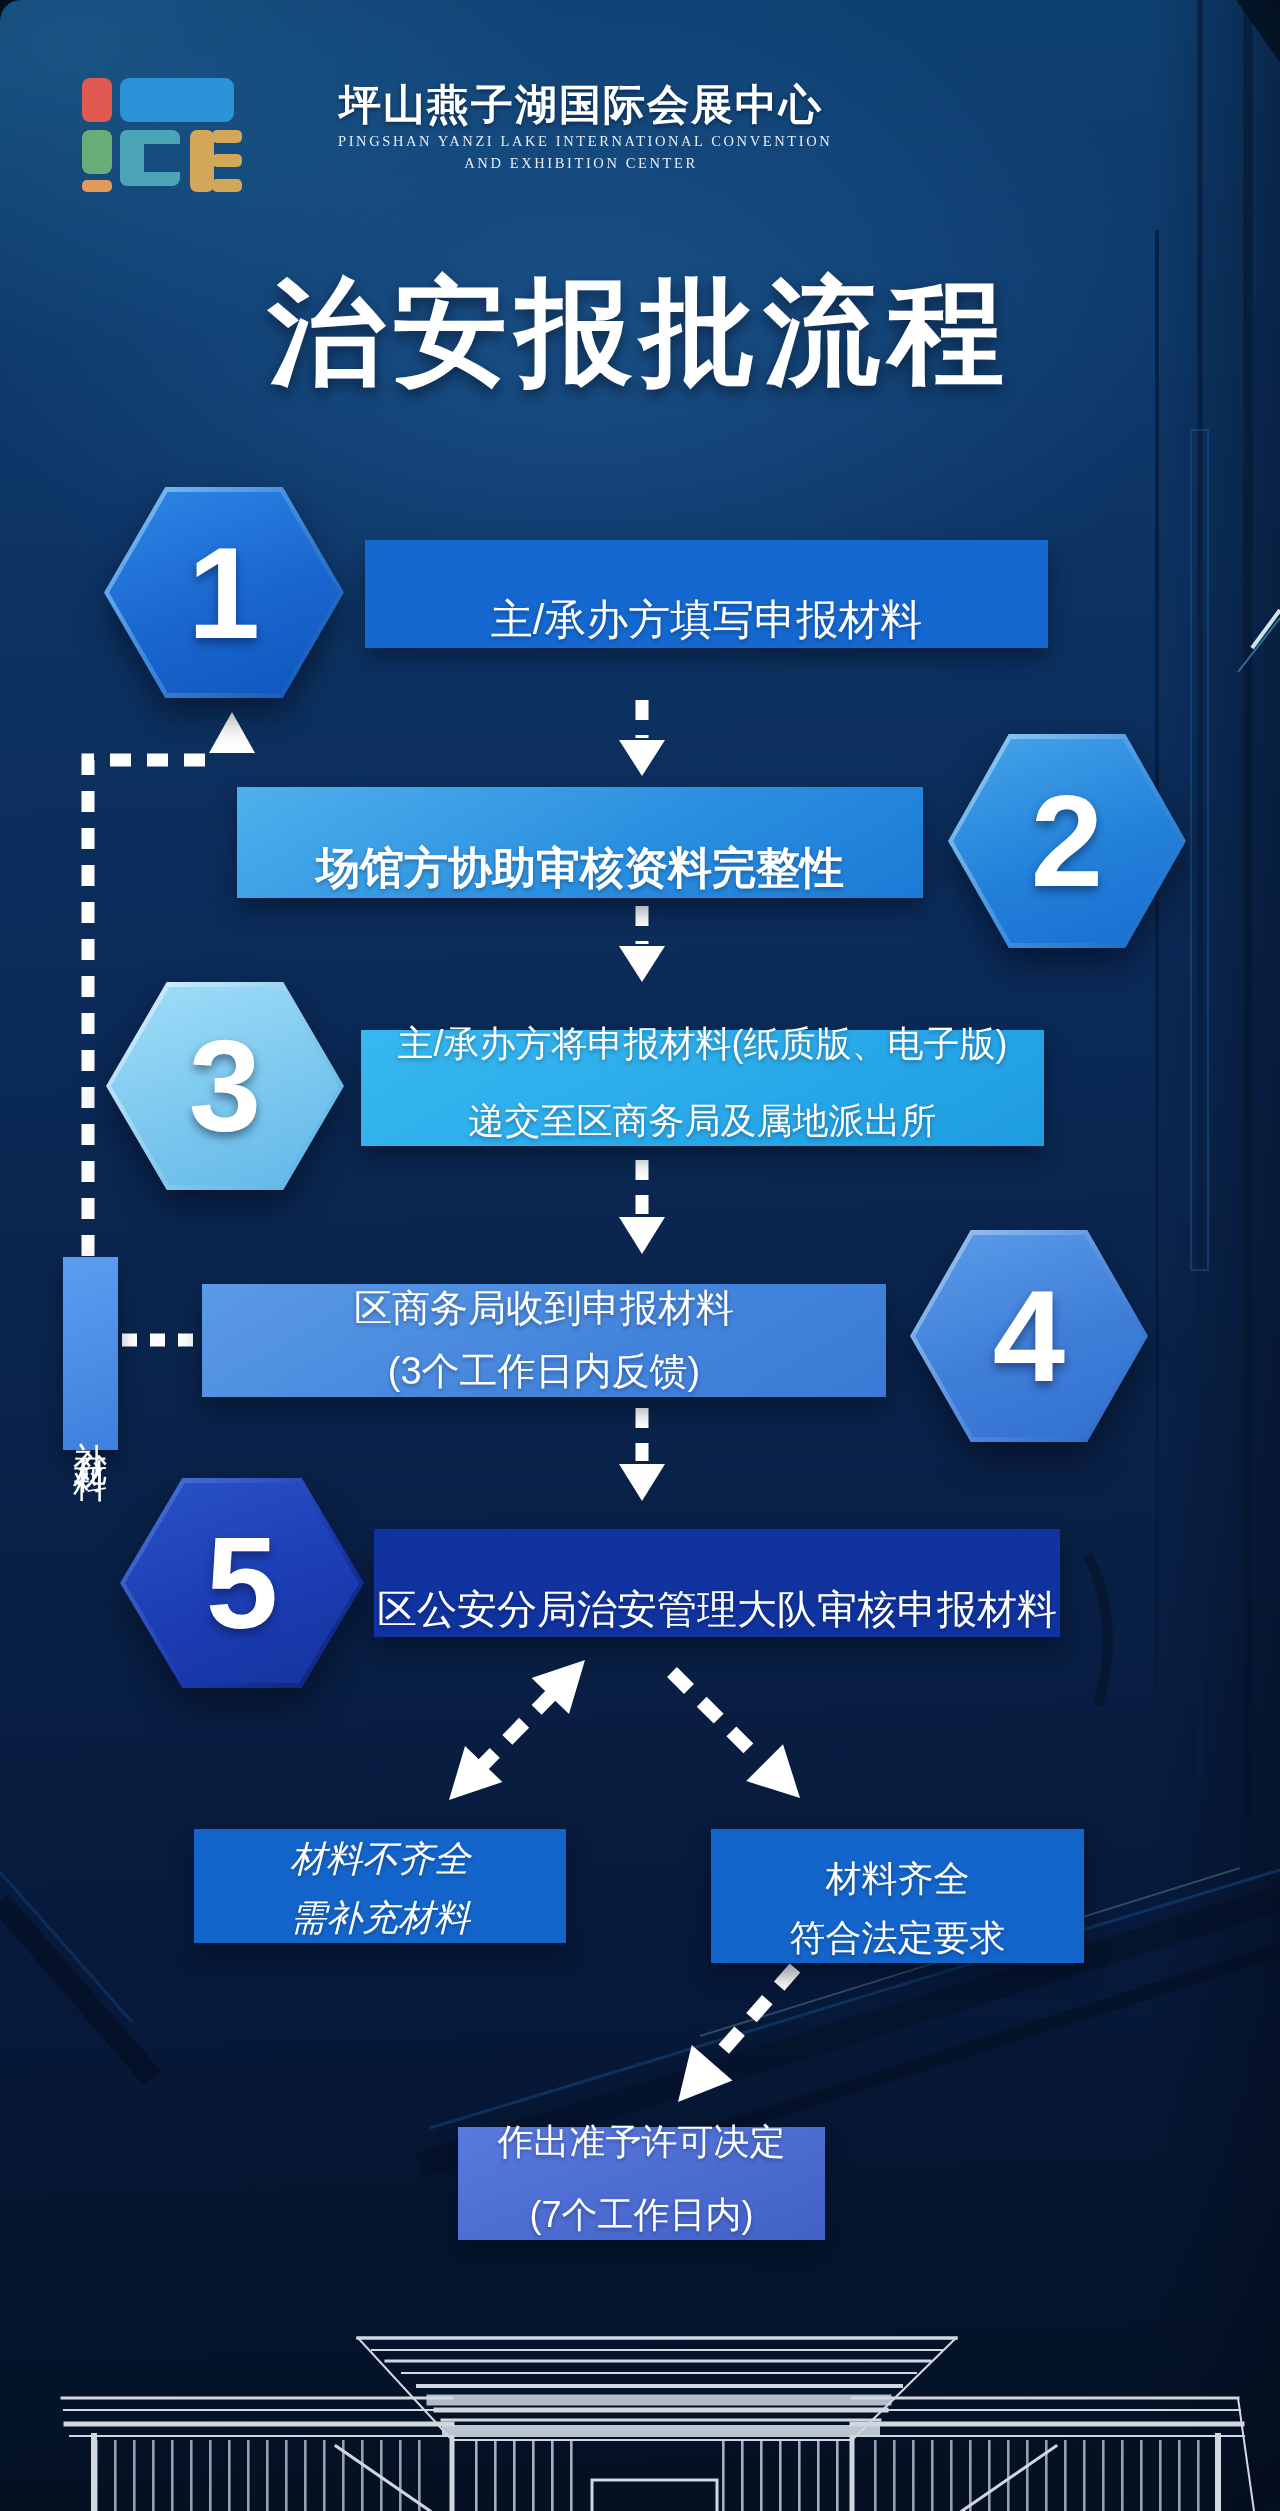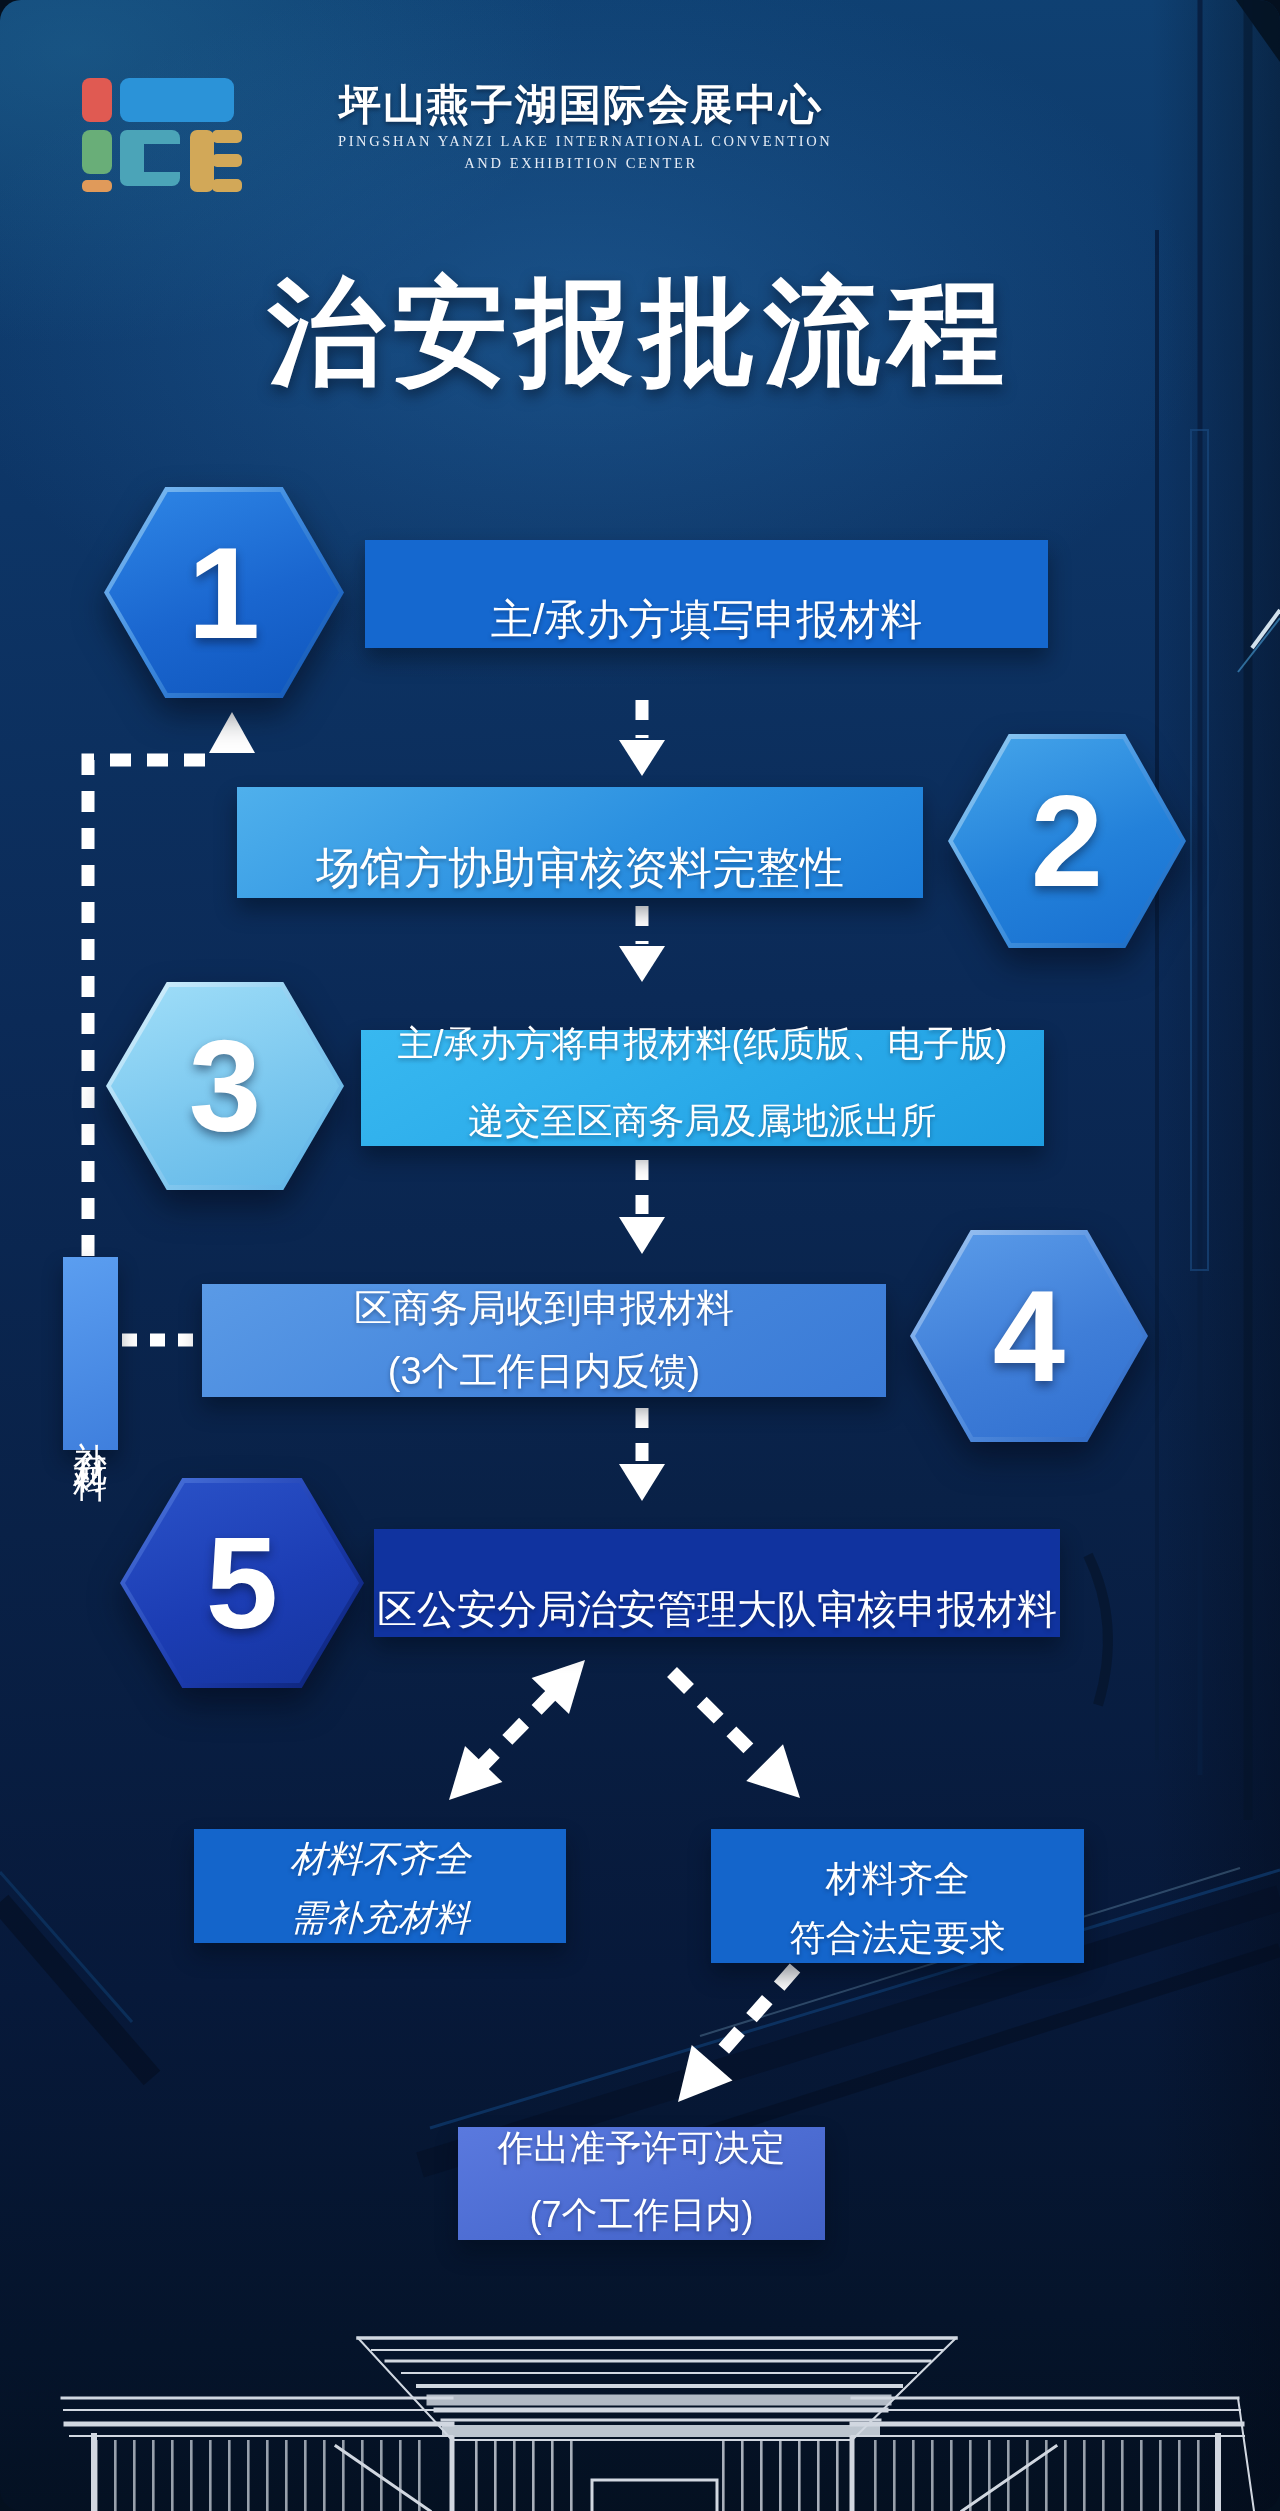--- a/index.html
+++ b/index.html
@@ -46,29 +46,29 @@
   .hex5 .outer{background:linear-gradient(135deg,#507ae0 0%,#1c3cb0 55%,#0a1f6e 100%);}
   .hex5 .inner{background:linear-gradient(160deg,#2a52c8 0%,#1c3db4 55%,#15349e 100%);}
 
   
   .fbox{position:absolute;display:flex;flex-direction:column;align-items:center;
     justify-content:flex-end;text-align:center;
     box-shadow:0 12px 20px rgba(3,10,25,.45);}
   .fbox .ln{display:block;text-shadow:0 2px 4px rgba(4,16,40,.35);}
   .box1{left:365px;top:540px;width:683px;height:108px;font-size:42px;background:#1568cf;}
   .box2{left:237px;top:787px;width:686px;height:111px;font-size:44px;
-    background:linear-gradient(150deg,#4fb0ec 0%,#2b90e0 55%,#1b7ad6 100%);}
+    background:linear-gradient(150deg,#4fb0ec 0%,#2b90e0 55%,#1b7ad6 100%);font-weight:bold;}
   .box3{left:361px;top:1030px;width:683px;height:116px;font-size:36px;gap:28px;
     background:linear-gradient(150deg,#38b8f0 0%,#28a8e8 60%,#1e9ce0 100%);}
   .box4{left:202px;top:1284px;width:684px;height:113px;font-size:38px;gap:12px;
     background:linear-gradient(150deg,#5a9ae6 0%,#4384db 60%,#3a7ad6 100%);}
   .box5{left:374px;top:1529px;width:686px;height:108px;font-size:40px;background:#10339f;}
   .outL{left:194px;top:1829px;width:372px;height:114px;font-size:36px;gap:10px;background:#1465cb;font-style:italic;}
   .outR{left:711px;top:1829px;width:373px;height:134px;font-size:36px;gap:10px;background:#1465cb;}
-  .final{left:458px;top:2127px;width:367px;height:113px;font-size:36px;gap:18px;
+  .final{left:458px;top:2127px;width:367px;height:113px;font-size:36px;gap:24px;
     background:linear-gradient(160deg,#5a79de 0%,#4c6cd2 55%,#4261c6 100%);}
 
   .feedback{left:63px;top:1257px;width:55px;height:193px;
     background:linear-gradient(160deg,#5b9ef0,#3f7fdd);font-size:34px;}
   .feedback .vtxt{writing-mode:vertical-rl;text-orientation:upright;letter-spacing:9px;}
 </style>
 </head>
 <body>
 
 <div class="poster">

